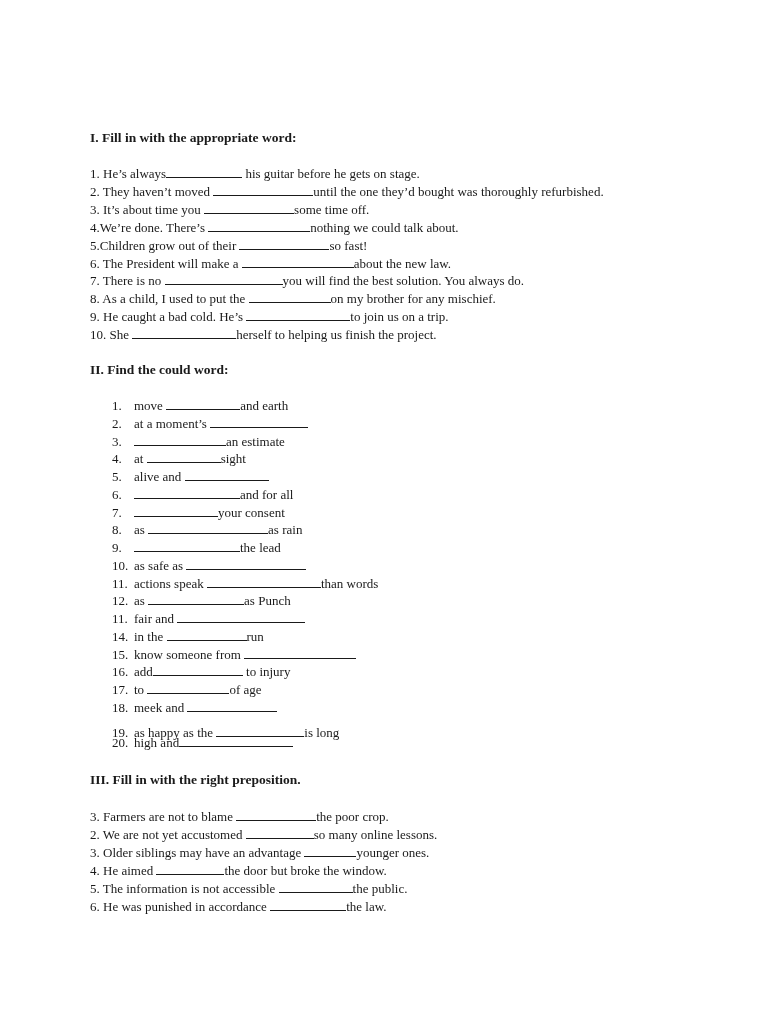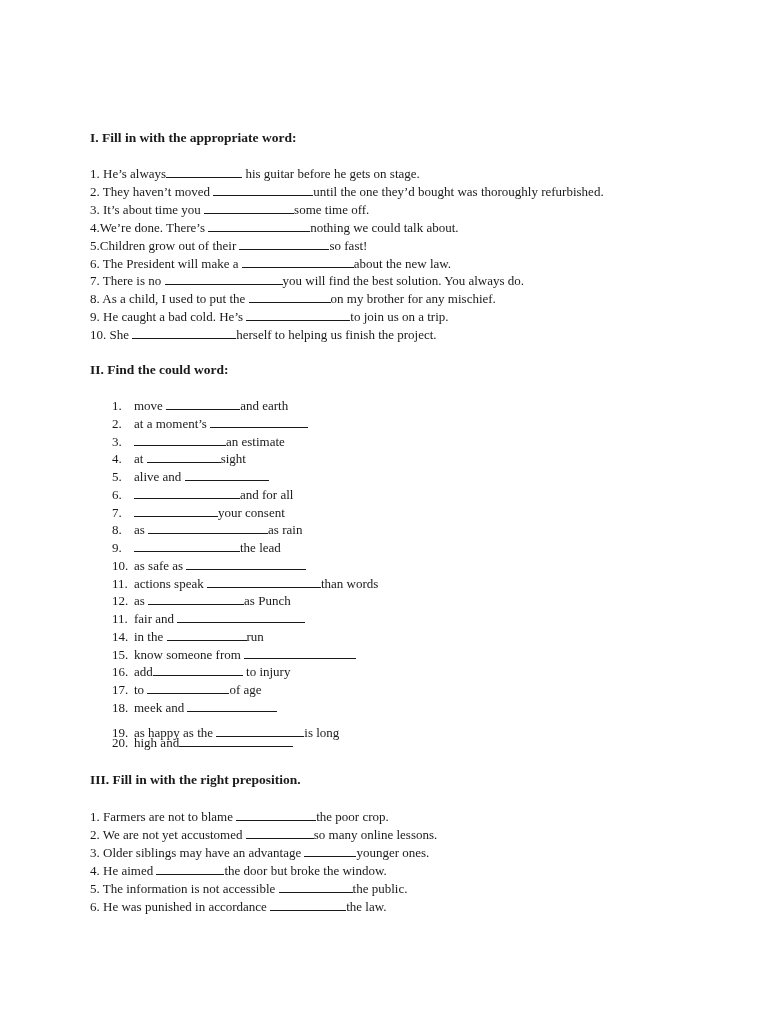--- a/index.html
+++ b/index.html
@@ -52,20 +52,20 @@
       <div class="line ol-line" style="top: 645.5px;"><span class="num">15.</span><span style="white-space: pre;">know someone from </span><span class="blank" style="width: 112px;"></span></div>
       <div class="line ol-line" style="top: 663.25px;"><span class="num">16.</span><span style="white-space: pre;">add</span><span class="blank" style="width: 90px;"></span><span style="white-space: pre;"> to injury</span></div>
       <div class="line ol-line" style="top: 681px;"><span class="num">17.</span><span style="white-space: pre;">to </span><span class="blank" style="width: 82px;"></span><span style="white-space: pre;">of age</span></div>
       <div class="line ol-line" style="top: 698.75px;"><span class="num">18.</span><span style="white-space: pre;">meek and </span><span class="blank" style="width: 90px;"></span></div>
       <div class="line ol-line" style="top: 716.5px; margin-top: 7px;"><span class="num">19.</span><span style="white-space: pre;">as happy as the </span><span class="blank" style="width: 88px;"></span><span style="white-space: pre;">is long</span></div>
       <div class="line ol-line" style="top: 734.25px;"><span class="num">20.</span><span style="white-space: pre;">high and</span><span class="blank" style="width: 114px;"></span></div>
     </div>
 
   <div class="heading" style="top:772px">III. Fill in with the right preposition.</div>
   <div id="s3">
-      <div class="line" style="top: 808px;"><span style="white-space: pre;">1. Farmers are not to blame </span><span class="blank" style="width: 80px;"></span><span style="white-space: pre;">the poor crop.</span></div>
+      <div class="line" style="top: 808px;"><span style="white-space: pre;">3. Farmers are not to blame </span><span class="blank" style="width: 80px;"></span><span style="white-space: pre;">the poor crop.</span></div>
       <div class="line" style="top: 825.9px;"><span style="white-space: pre;">2. We are not yet accustomed </span><span class="blank" style="width: 68px;"></span><span style="white-space: pre;">so many online lessons.</span></div>
       <div class="line" style="top: 843.8px;"><span style="white-space: pre;">3. Older siblings may have an advantage </span><span class="blank" style="width: 52px;"></span><span style="white-space: pre;">younger ones.</span></div>
       <div class="line" style="top: 861.7px;"><span style="white-space: pre;">4. He aimed </span><span class="blank" style="width: 68px;"></span><span style="white-space: pre;">the door but broke the window.</span></div>
       <div class="line" style="top: 879.6px;"><span style="white-space: pre;">5. The information is not accessible </span><span class="blank" style="width: 74px;"></span><span style="white-space: pre;">the public.</span></div>
       <div class="line" style="top: 897.5px;"><span style="white-space: pre;">6. He was punished in accordance </span><span class="blank" style="width: 76px;"></span><span style="white-space: pre;">the law.</span></div>
     </div>
 </div>
 
 </body></html>

